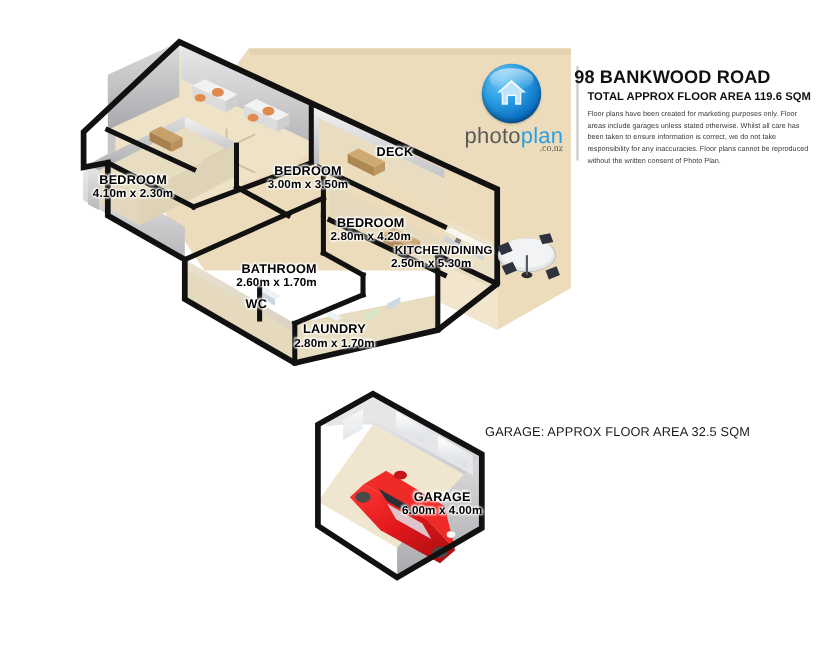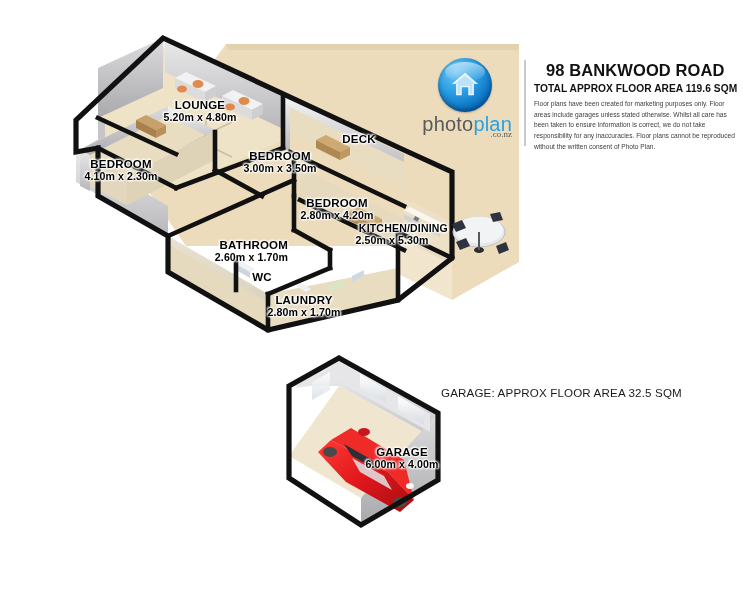--- a/index.html
+++ b/index.html
@@ -18,21 +18,21 @@
     background:linear-gradient(180deg,rgba(255,255,255,.55),rgba(255,255,255,0));}
   .logo-house{position:absolute;left:12px;top:11px;width:30px;height:30px;}
   .logo-text{position:absolute;left:0;top:56px;width:92px;text-align:right;
     font-size:20px;letter-spacing:.2px;line-height:1;}
   .lt-a{color:#58595b;}
   .lt-b{color:#2b9fe4;}
   .logo-sub{position:absolute;left:0;top:71px;width:92px;text-align:right;font-size:9px;color:#58595b;font-family:Liberation Serif, serif;}
 
   .vrule{position:absolute;left:104px;top:2px;width:2px;height:86px;background:#c9c9c9;}
 
-  .addr{position:absolute;left:126px;top:3px;font-size:16.5px;font-weight:bold;letter-spacing:.1px;
+  .addr{position:absolute;left:102px;top:3px;font-size:16.5px;font-weight:bold;letter-spacing:.1px;
         color:#111;white-space:nowrap;}
   .total{position:absolute;left:114px;top:25px;font-size:10.2px;font-weight:bold;letter-spacing:.05px;
         color:#111;white-space:nowrap;}
   .disc{position:absolute;left:114px;top:41px;width:206px;font-size:6.6px;line-height:1.62;
         color:#3d3d3d;}
 
   
   .cap{position:absolute;font-size:11.6px;color:#1a1a1a;white-space:nowrap;letter-spacing:.15px;}
   #house-area{left:38px;top:327px;}
   #garage-area{left:441px;top:386px;}
@@ -240,24 +240,20 @@
         <ellipse cx="364" cy="432" rx="6" ry="4" fill="#c7171c"></ellipse>
         <ellipse cx="410" cy="486" rx="4" ry="3" fill="#f6f6f6"></ellipse>
       </g>
 
       <g fill="none" stroke="#111111" stroke-width="5.2" stroke-linejoin="miter" stroke-linecap="square">
         <path d="M339,358 L438,413 L438,480 L361,525 L289,478 L289,386 Z"></path>
       </g>
     </g>
   </svg>
 
-  <div class="rl" id="lbl-lounge" style="left:140px;top:99px;width:120px;">
-    <div class="nm">LOUNGE</div>
-    <div class="dm">5.20m x 4.80m</div>
-  </div>
 
   <div class="rl" id="lbl-bed1" style="left:62px;top:158px;width:118px;">
     <div class="nm">BEDROOM</div>
     <div class="dm">4.10m x 2.30m</div>
   </div>
 
   <div class="rl" id="lbl-bed2" style="left:222px;top:150px;width:116px;">
     <div class="nm">BEDROOM</div>
     <div class="dm">3.00m x 3.50m</div>
   </div>
@@ -270,21 +266,21 @@
   <div class="rl small" id="lbl-kitchen" style="left:336px;top:223px;width:112px;">
     <div class="nm">KITCHEN/DINING</div>
     <div class="dm">2.50m x 5.30m</div>
   </div>
 
   <div class="rl" id="lbl-bath" style="left:172px;top:239px;width:116px;text-align:right;">
     <div class="nm">BATHROOM</div>
     <div class="dm">2.60m x 1.70m</div>
   </div>
 
-  <div class="rl" id="lbl-wc" style="left:240px;top:271px;width:44px;">
+  <div class="rl" id="lbl-wc" style="left:211px;top:271px;width:44px;">
     <div class="nm">WC</div>
   </div>
 
   <div class="rl" id="lbl-laundry" style="left:246px;top:294px;width:116px;">
     <div class="nm">LAUNDRY</div>
     <div class="dm">2.80m x 1.70m</div>
   </div>
 
   <div class="rl" id="lbl-deck" style="left:325px;top:133px;width:68px;">
     <div class="nm">DECK</div>

